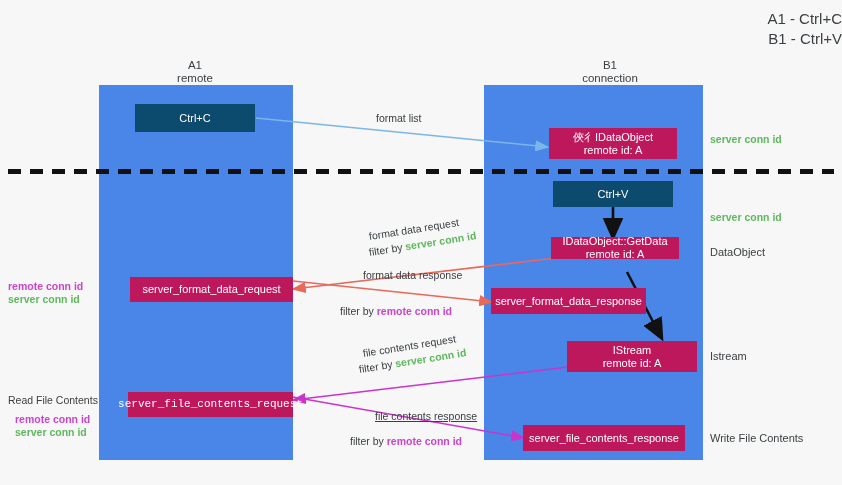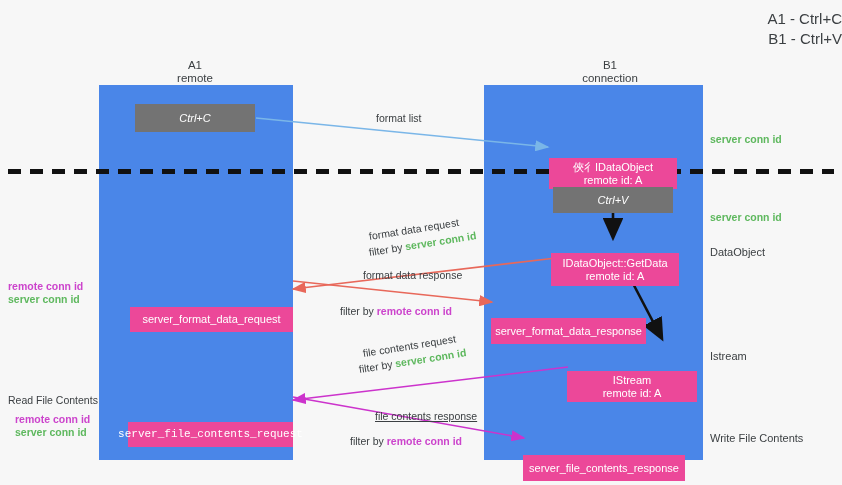--- a/index.html
+++ b/index.html
@@ -33,22 +33,22 @@
   
   svg.edges{position:absolute;left:0;top:0;width:842px;height:485px;overflow:visible;}
 
   
   .node{
     position:absolute;
     display:flex;flex-direction:column;align-items:center;justify-content:center;
     color:#ffffff;font-size:11px;line-height:13px;text-align:center;
     box-sizing:border-box;
   }
-  .node.green{background:#737373;font-style:italic;}
-  .node.orange{background:#ec4899;margin-top:30px;}
+  .node.green{background:#0c4a6e;}
+  .node.orange{background:#be185d;}
   .node span{display:block;white-space:nowrap;}
 
   
   .elabel{
     position:absolute;font-size:10.5px;line-height:14px;color:#3c4043;
     white-space:nowrap;
   }
   .elabel .green-t{color:#5eb85e;font-weight:bold;}
   .elabel .mag-t{color:#cc44cc;font-weight:bold;}
   .rot-up{transform:rotate(-9deg);transform-origin:left bottom;}
@@ -131,25 +131,25 @@
 
   <div class="node orange" style="left:128px;top:392px;width:165px;height:25px;font-family:Liberation Mono, monospace;">
     <span>server_file_contents_request</span>
   </div>
 
   <div class="node orange" style="left:549px;top:128px;width:128px;height:31px;">
     <span>俠彳IDataObject</span>
     <span>remote id: A</span>
   </div>
 
-  <div class="node green" style="left:553px;top:187px;width:120px;height:26px;">
+  <div class="node green" style="left:553px;top:181px;width:120px;height:26px;">
     <span>Ctrl+V</span>
   </div>
 
-  <div class="node orange" style="left:551px;top:223px;width:128px;height:33px;">
+  <div class="node orange" style="left:551px;top:237px;width:128px;height:22px;">
     <span>IDataObject::GetData</span>
     <span>remote id: A</span>
   </div>
 
   <div class="node orange" style="left:491px;top:288px;width:155px;height:26px;">
     <span>server_format_data_response</span>
   </div>
 
   <div class="node orange" style="left:567px;top:341px;width:130px;height:31px;">
     <span>IStream</span>

